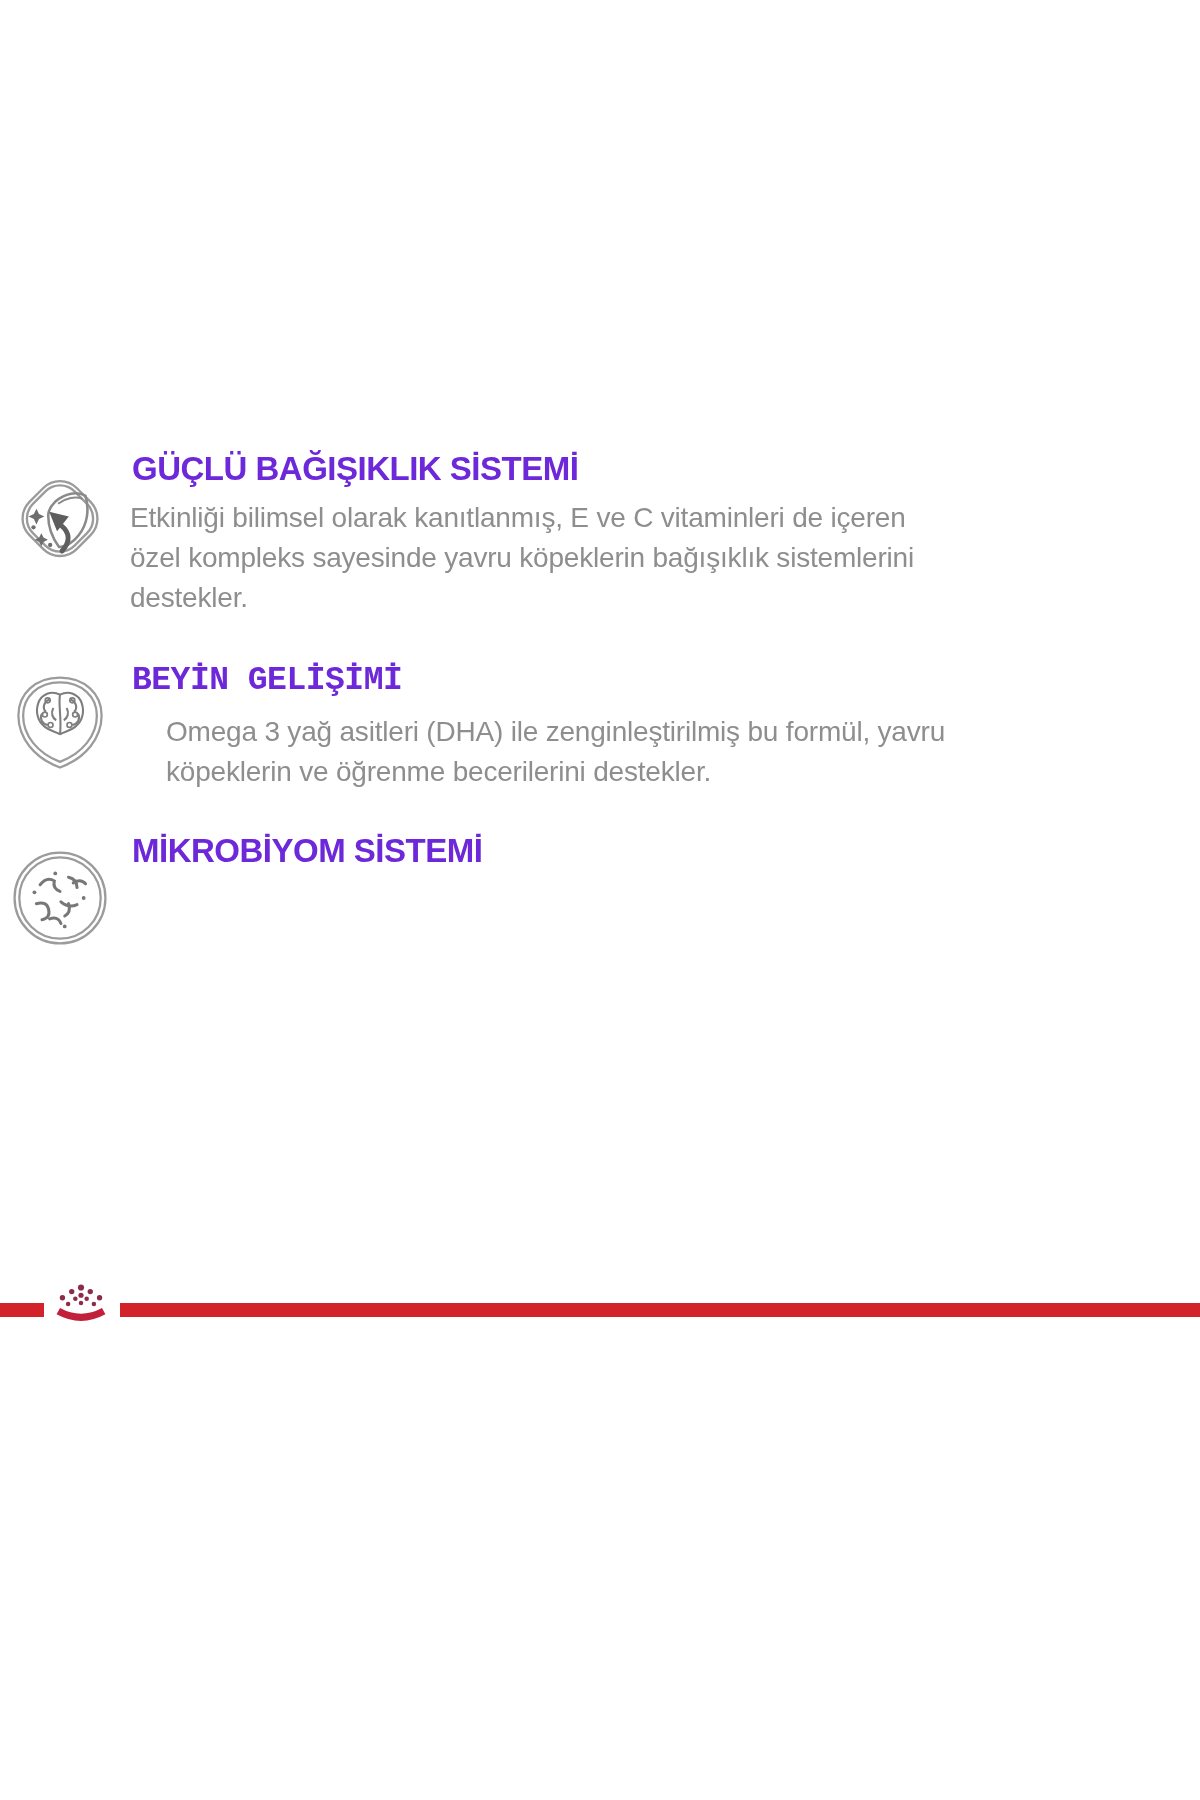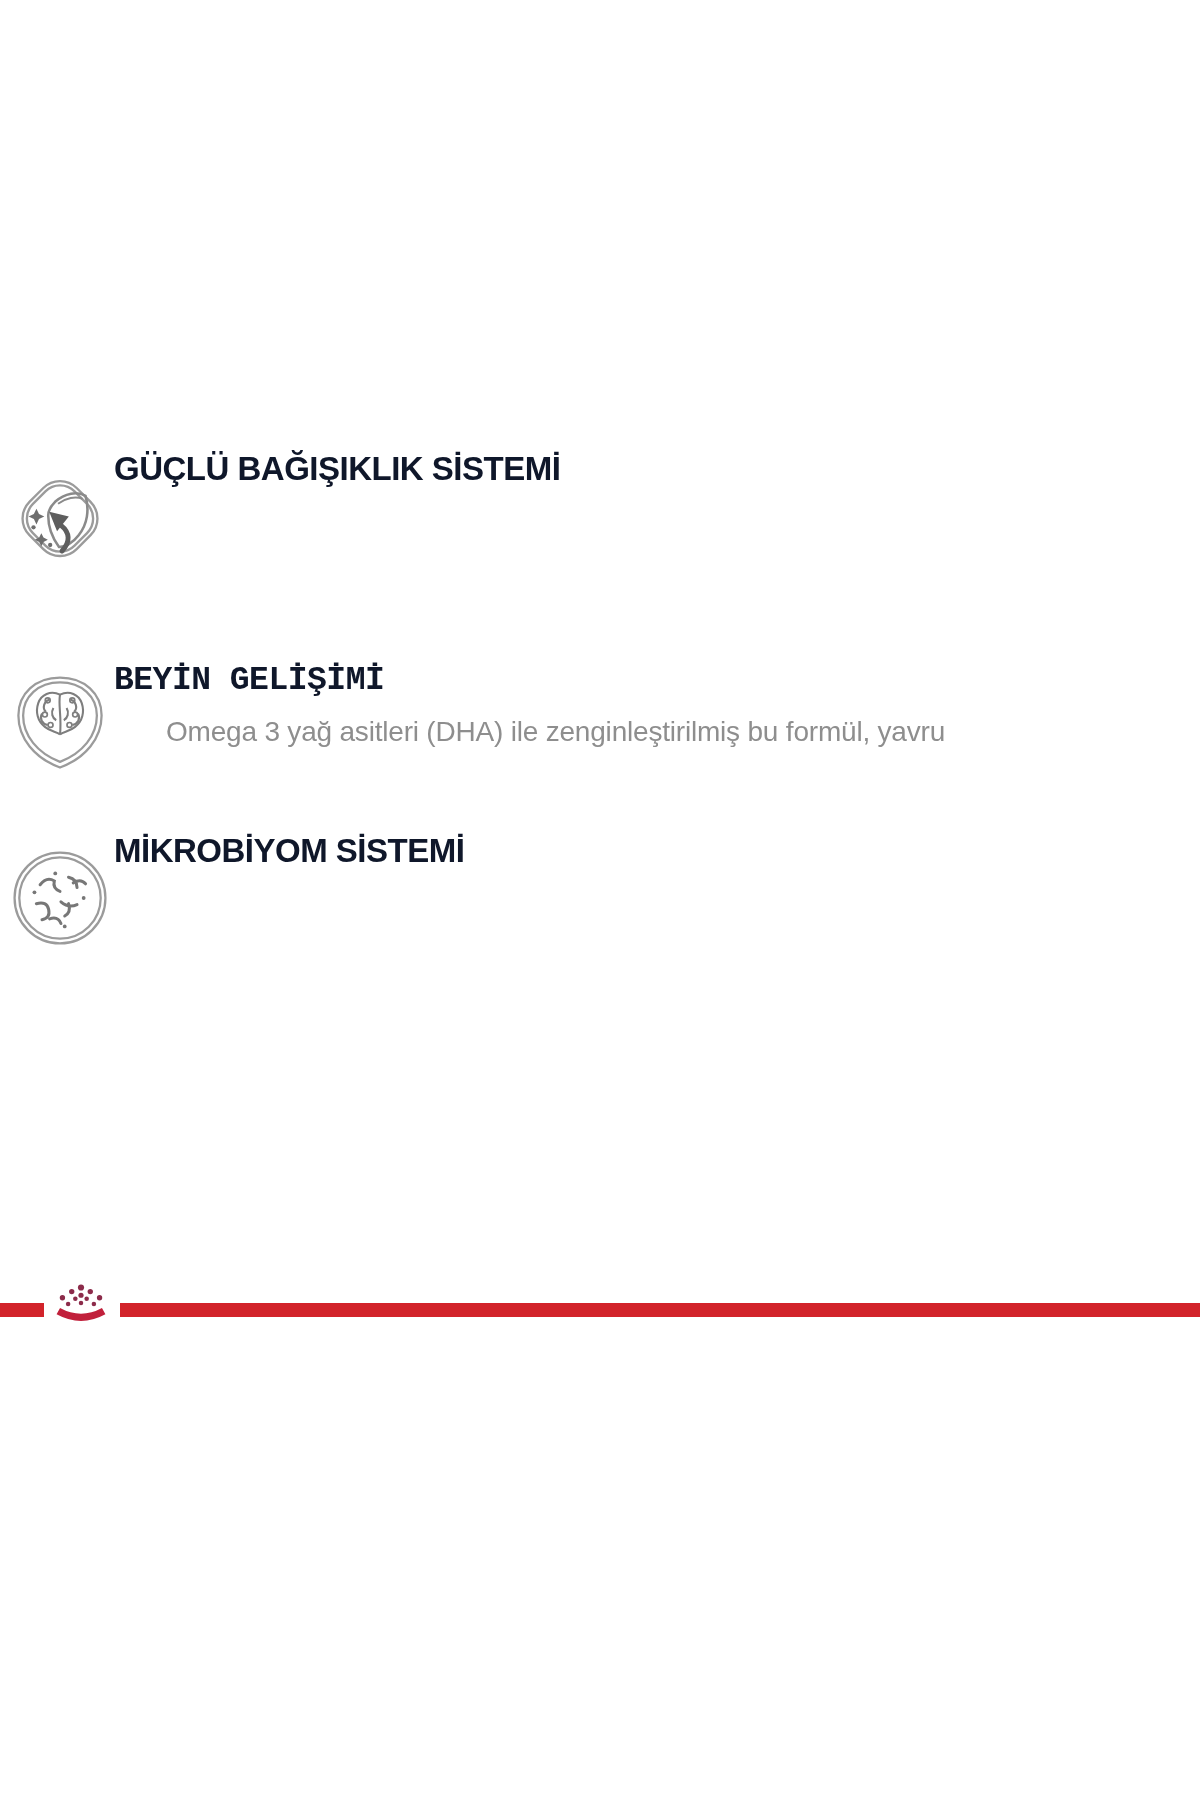--- a/index.html
+++ b/index.html
@@ -10,25 +10,25 @@
     overflow:hidden;
     font-family:"Liberation Sans", sans-serif;
   }
   .feature-icon{
     position:absolute;
     left:6px;
     width:108px;height:114px;
   }
   .feature-title{
     position:absolute;
-    left:114px;
+    left:132px;
     font-size:33px;
     font-weight:bold;
     letter-spacing:-0.5px;
-    color:#0f172a;
+    color:#6d28d9;
     white-space:nowrap;
   }
   .feature-body{
     position:absolute;
     left:130px;
     font-size:28px;
     color:#8E8E8E;
     line-height:40px;
     letter-spacing:-0.2px;
   }
@@ -72,20 +72,25 @@
       <path d="M56 64 C65 71 66 81 57 90" fill="none" stroke="#5E5E5E" stroke-width="5" stroke-linecap="round"></path>
       <g fill="#6E6E6E">
         <path d="M31 47 l2.6 5.4 5.4 2.6 -5.4 2.6 -2.6 5.4 -2.6 -5.4 -5.4 -2.6 5.4 -2.6 Z"></path>
         <path d="M36 72 l2.2 4.4 4.4 2.2 -4.4 2.2 -2.2 4.4 -2.2 -4.4 -4.4 -2.2 4.4 -2.2 Z"></path>
         <circle cx="28" cy="66" r="2.2"></circle>
         <circle cx="45" cy="84" r="2.2"></circle>
       </g>
     </svg>
   </div>
   <div class="feature-title" style="top:450px;">GÜÇLÜ BAĞIŞIKLIK SİSTEMİ</div>
+  <div class="feature-body" style="top:498px;">
+    <div>Etkinliği bilimsel olarak kanıtlanmış, E ve C vitaminleri de içeren</div>
+    <div>özel kompleks sayesinde yavru köpeklerin bağışıklık sistemlerini</div>
+    <div>destekler.</div>
+  </div>
 
   <div class="feature-icon" style="top:672px;">
     <svg viewBox="0 0 114 110" width="108" height="104">
       <g fill="none" stroke="#9B9B9B" stroke-width="2.4">
         <path d="M57 6 C83 6 101 23 101 46 C101 70 84 91 57 101 C30 91 13 70 13 46 C13 23 31 6 57 6 Z"></path>
         <path d="M57 11 C80 11 96 26 96 46 C96 67 81 86 57 95 C33 86 18 67 18 46 C18 26 34 11 57 11 Z"></path>
       </g>
       <g fill="none" stroke="#7E7E7E" stroke-width="2.2">
         <path d="M57 24 C55 36 59 48 57 66"></path>
         <path d="M57 24 C47 19 37 24 34 33 C31 42 33 52 41 58 C47 63 53 63 57 66"></path>
@@ -103,20 +108,21 @@
         <circle cx="47" cy="56" r="2.6"></circle>
         <circle cx="70" cy="30" r="2.6"></circle>
         <circle cx="73" cy="45" r="2.6"></circle>
         <circle cx="67" cy="56" r="2.6"></circle>
       </g>
     </svg>
   </div>
   <div class="feature-title" style="top:662px;font-family:Liberation Mono, monospace;">BEYİN GELİŞİMİ</div>
   <div class="feature-body" style="top:712px;margin-left:36px;">
     <div>Omega 3 yağ asitleri (DHA) ile zenginleştirilmiş bu formül, yavru</div>
+    <div>köpeklerin ve öğrenme becerilerini destekler.</div>
   </div>
 
   <div class="feature-icon" style="top:845px;">
     <svg viewBox="0 0 114 112" width="108" height="106">
       <g fill="none" stroke="#9B9B9B" stroke-width="2.4">
         <circle cx="57" cy="56" r="48"></circle>
         <circle cx="57" cy="56" r="43"></circle>
       </g>
       <g fill="none" stroke="#777777" stroke-width="3.2" stroke-linecap="round">
         <path d="M36 42 q7 -9 15 -4 q-2 8 6 11"></path>

